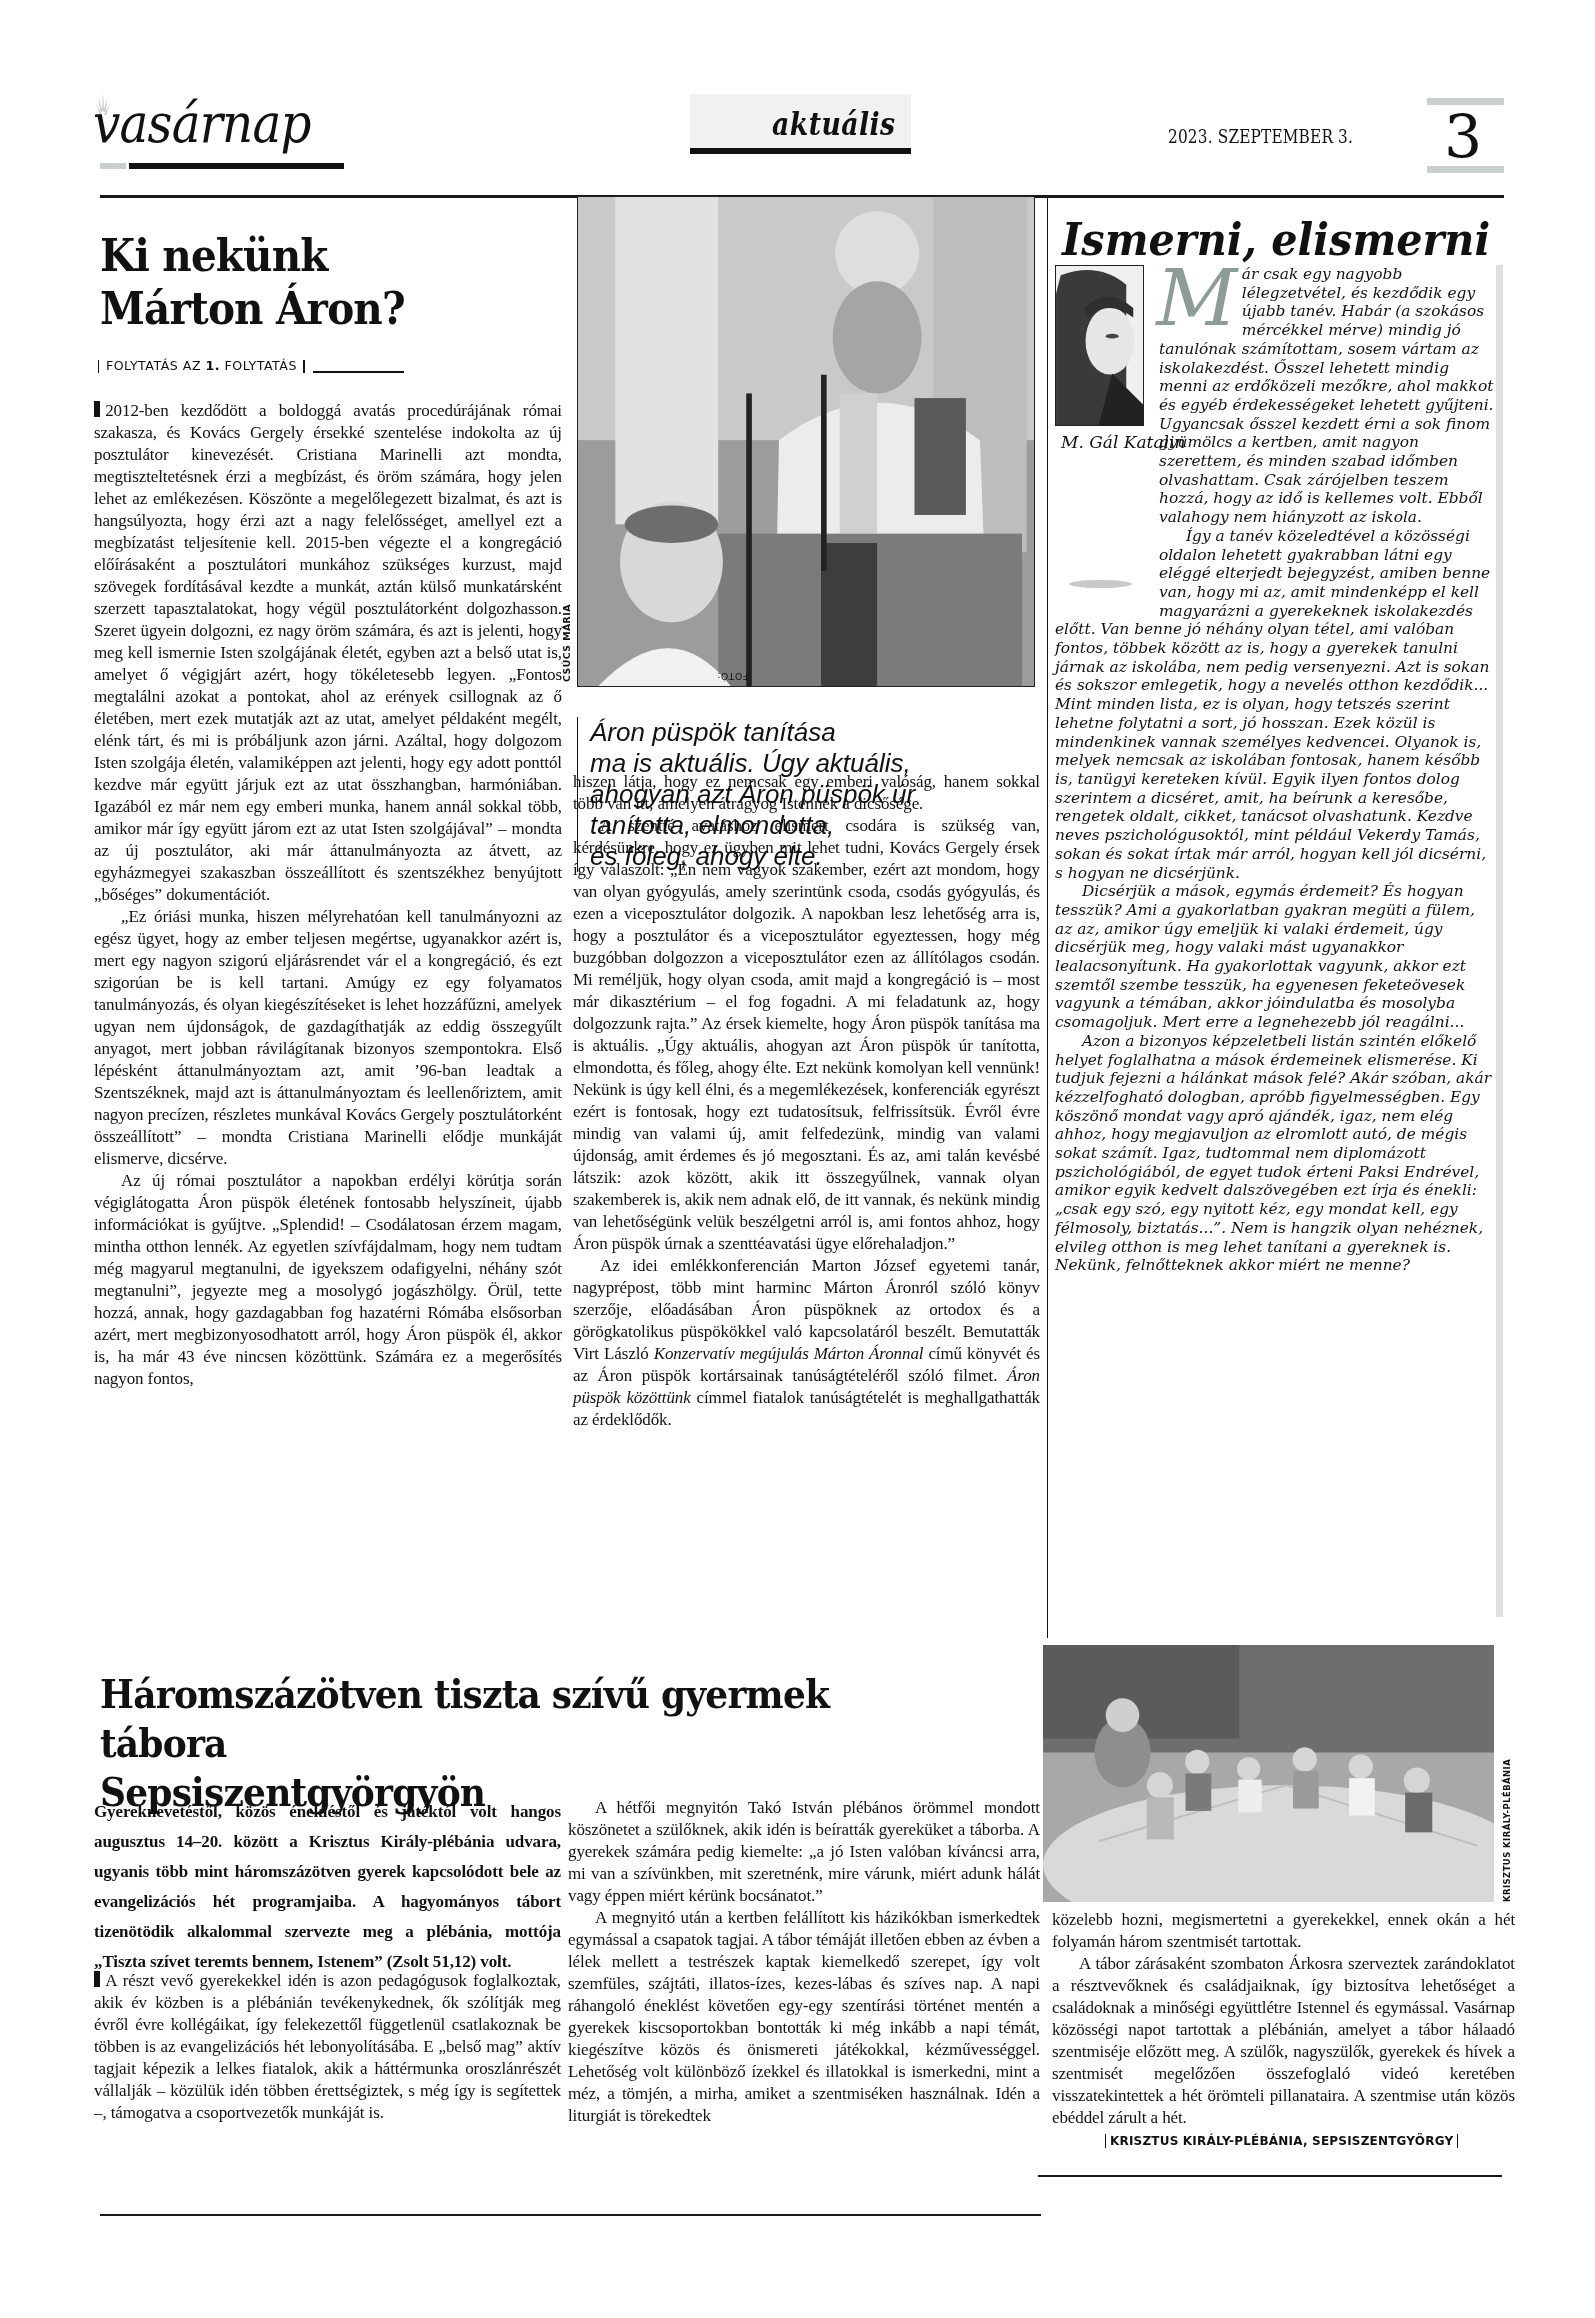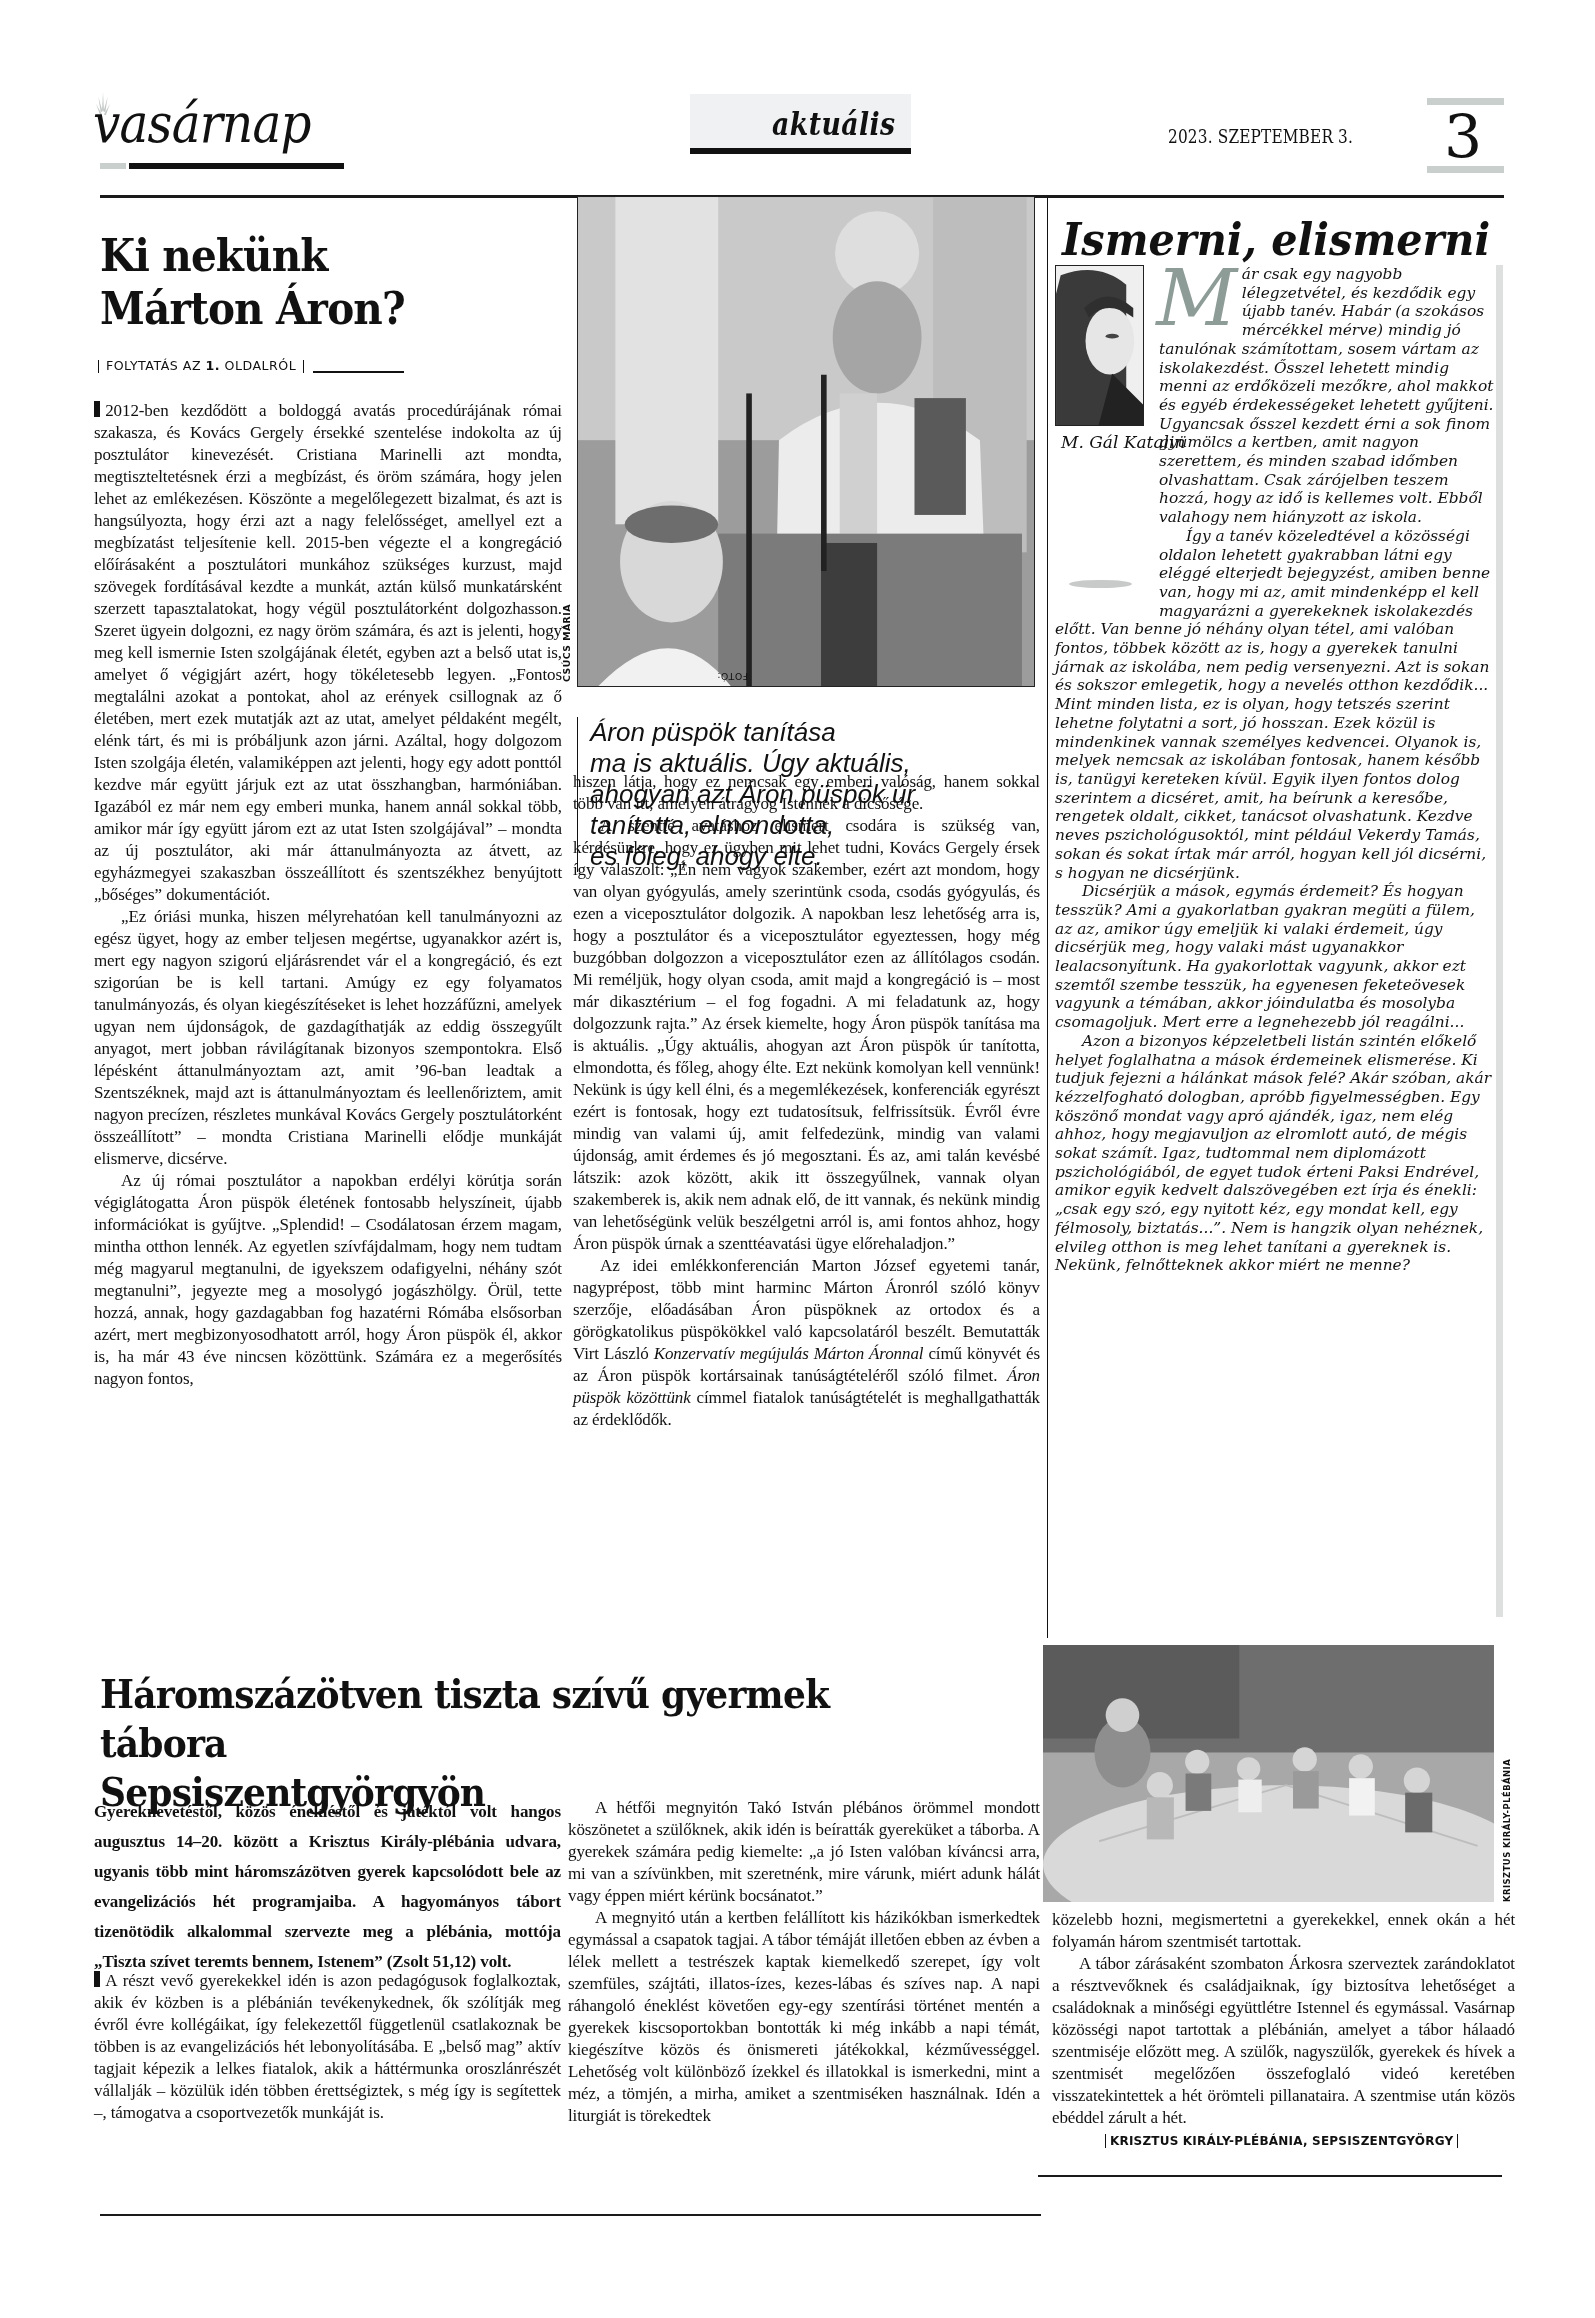--- a/index.html
+++ b/index.html
@@ -121,21 +121,21 @@
 <div class="abs rule-top"></div>
 
 <h1 class="abs h1">
   <div>Ki nekünk</div>
   <div>Márton Áron?</div>
 </h1>
 <div class="abs cont-line">
   <span class="pipe" style="margin-left:0"></span>
   <span style="white-space:pre">FOLYTATÁS AZ </span>
   <b style="white-space:pre">1.</b>
-  <span style="white-space:pre"> OLDALRÓL</span>
+  <span style="white-space:pre"> FOLYTATÁS</span>
   <span class="pipe"></span>
   <span class="rule"></span>
 </div>
 
 <div class="abs body a1-col1">
   <p class="first"><span class="drop-bar"></span><span>2012-ben kezdődött a boldoggá avatás procedúrájának római szakasza, és Kovács Gergely érsekké szentelése indokolta az új posztulátor kinevezését. Cristiana Marinelli azt mondta, megtiszteltetésnek érzi a megbízást, és öröm számára, hogy jelen lehet az emlékezésen. Köszönte a megelőlegezett bizalmat, és azt is hangsúlyozta, hogy érzi azt a nagy felelősséget, amellyel ezt a megbízatást teljesítenie kell. 2015-ben végezte el a kongregáció előírásaként a posztulátori munkához szükséges kurzust, majd szövegek fordításával kezdte a munkát, aztán külső munkatársként szerzett tapasztalatokat, hogy végül posztulátorként dolgozhasson. Szeret ügyein dolgozni, ez nagy öröm számára, és azt is jelenti, hogy meg kell ismernie Isten szolgájának életét, egyben azt a belső utat is, amelyet ő végigjárt azért, hogy tökéletesebb legyen. „Fontos megtalálni azokat a pontokat, ahol az erények csillognak az ő életében, mert ezek mutatják azt az utat, amelyet példaként megélt, elénk tárt, és mi is próbáljunk azon járni. Azáltal, hogy dolgozom Isten szolgája életén, valamiképpen azt jelenti, hogy egy adott ponttól kezdve már együtt járjuk ezt az utat összhangban, harmóniában. Igazából ez már nem egy emberi munka, hanem annál sokkal több, amikor már így együtt járom ezt az utat Isten szolgájával” – mondta az új posztulátor, aki már áttanulmányozta az átvett, az egyházmegyei szakaszban összeállított és szentszékhez benyújtott „bőséges” dokumentációt.</span></p>
   <p>„Ez óriási munka, hiszen mélyrehatóan kell tanulmányozni az egész ügyet, hogy az ember teljesen megértse, ugyanakkor azért is, mert egy nagyon szigorú eljárásrendet vár el a kongregáció, és ezt szigorúan be is kell tartani. Amúgy ez egy folyamatos tanulmányozás, és olyan kiegészítéseket is lehet hozzáfűzni, amelyek ugyan nem újdonságok, de gazdagíthatják az eddig összegyűlt anyagot, mert jobban rávilágítanak bizonyos szempontokra. Első lépésként áttanulmányoztam azt, amit ’96-ban leadtak a Szentszéknek, majd azt is áttanulmányoztam és leellenőriztem, amit nagyon precízen, részletes munkával Kovács Gergely posztulátorként összeállított” – mondta Cristiana Marinelli elődje munkáját elismerve, dicsérve.</p>
   <p>Az új római posztulátor a napokban erdélyi körútja során végiglátogatta Áron püspök életének fontosabb helyszíneit, újabb információkat is gyűjtve. „Splendid! – Csodálatosan érzem magam, mintha otthon lennék. Az egyetlen szívfájdalmam, hogy nem tudtam még magyarul megtanulni, de igyekszem odafigyelni, néhány szót megtanulni”, jegyezte meg a mosolygó jogászhölgy. Örül, tette hozzá, annak, hogy gazdagabban fog hazatérni Rómába elsősorban azért, mert megbizonyosodhatott arról, hogy Áron püspök él, akkor is, ha már 43 éve nincsen közöttünk. Számára ez a megerősítés nagyon fontos,</p>
 </div>
 

